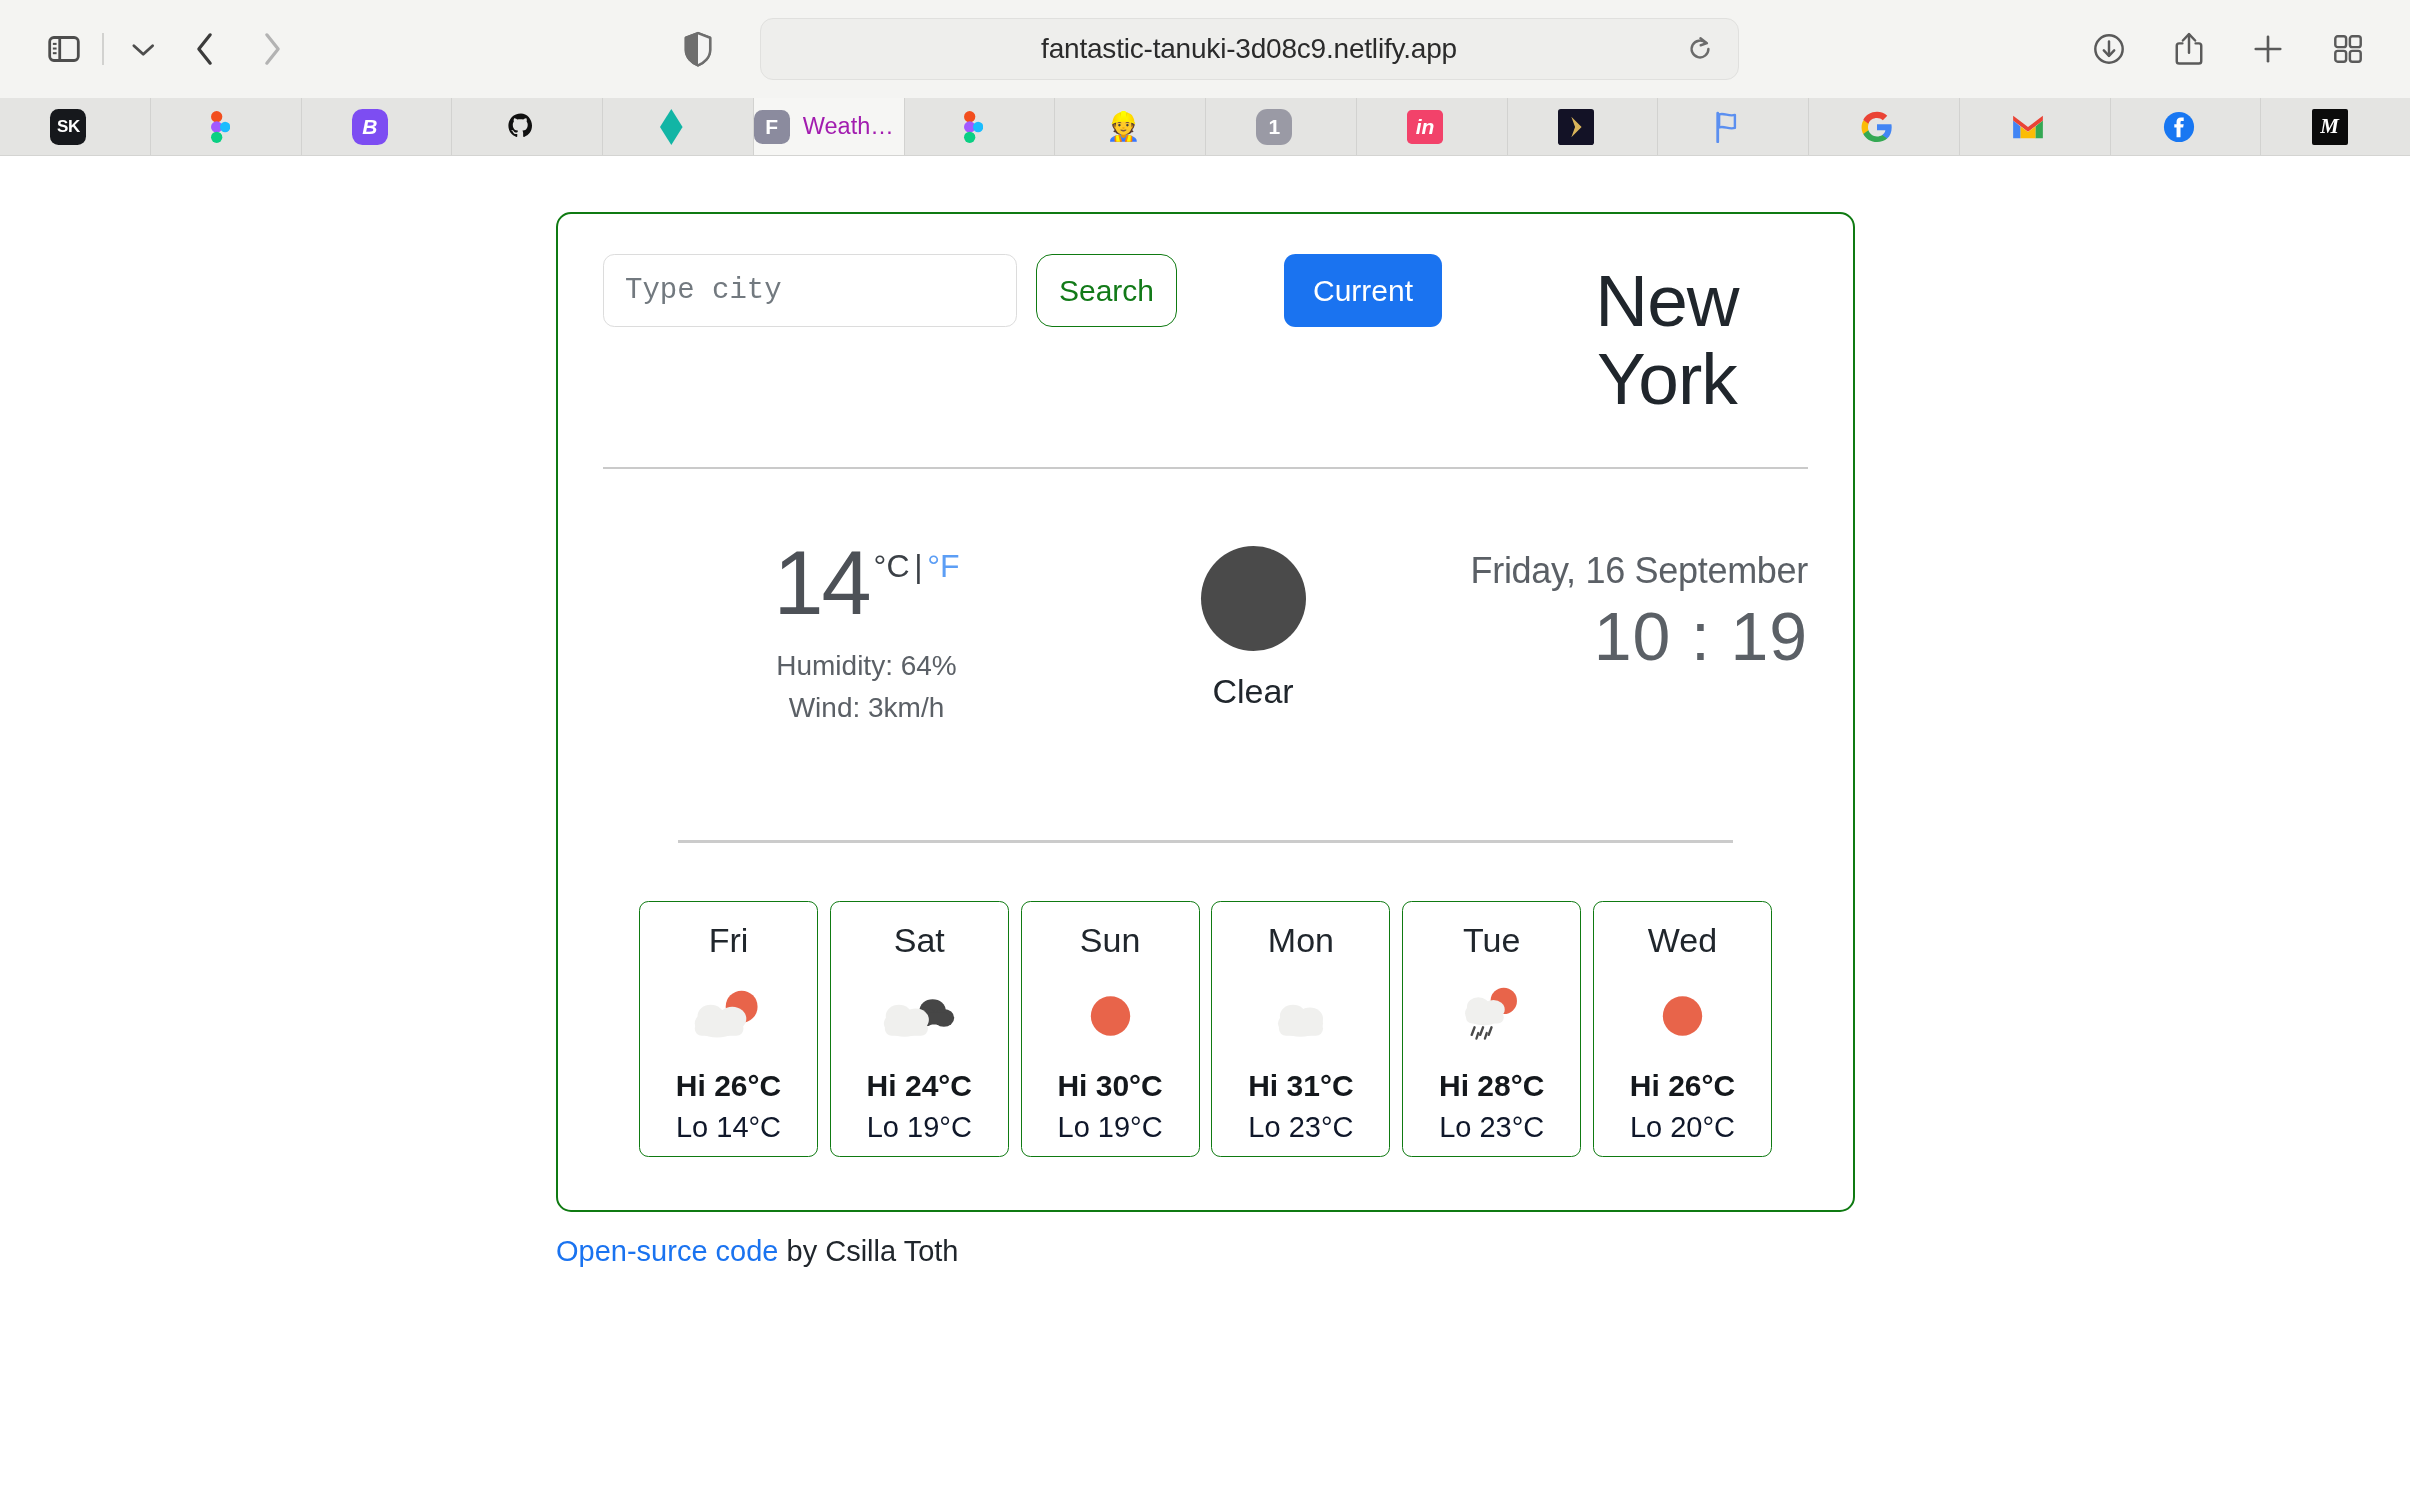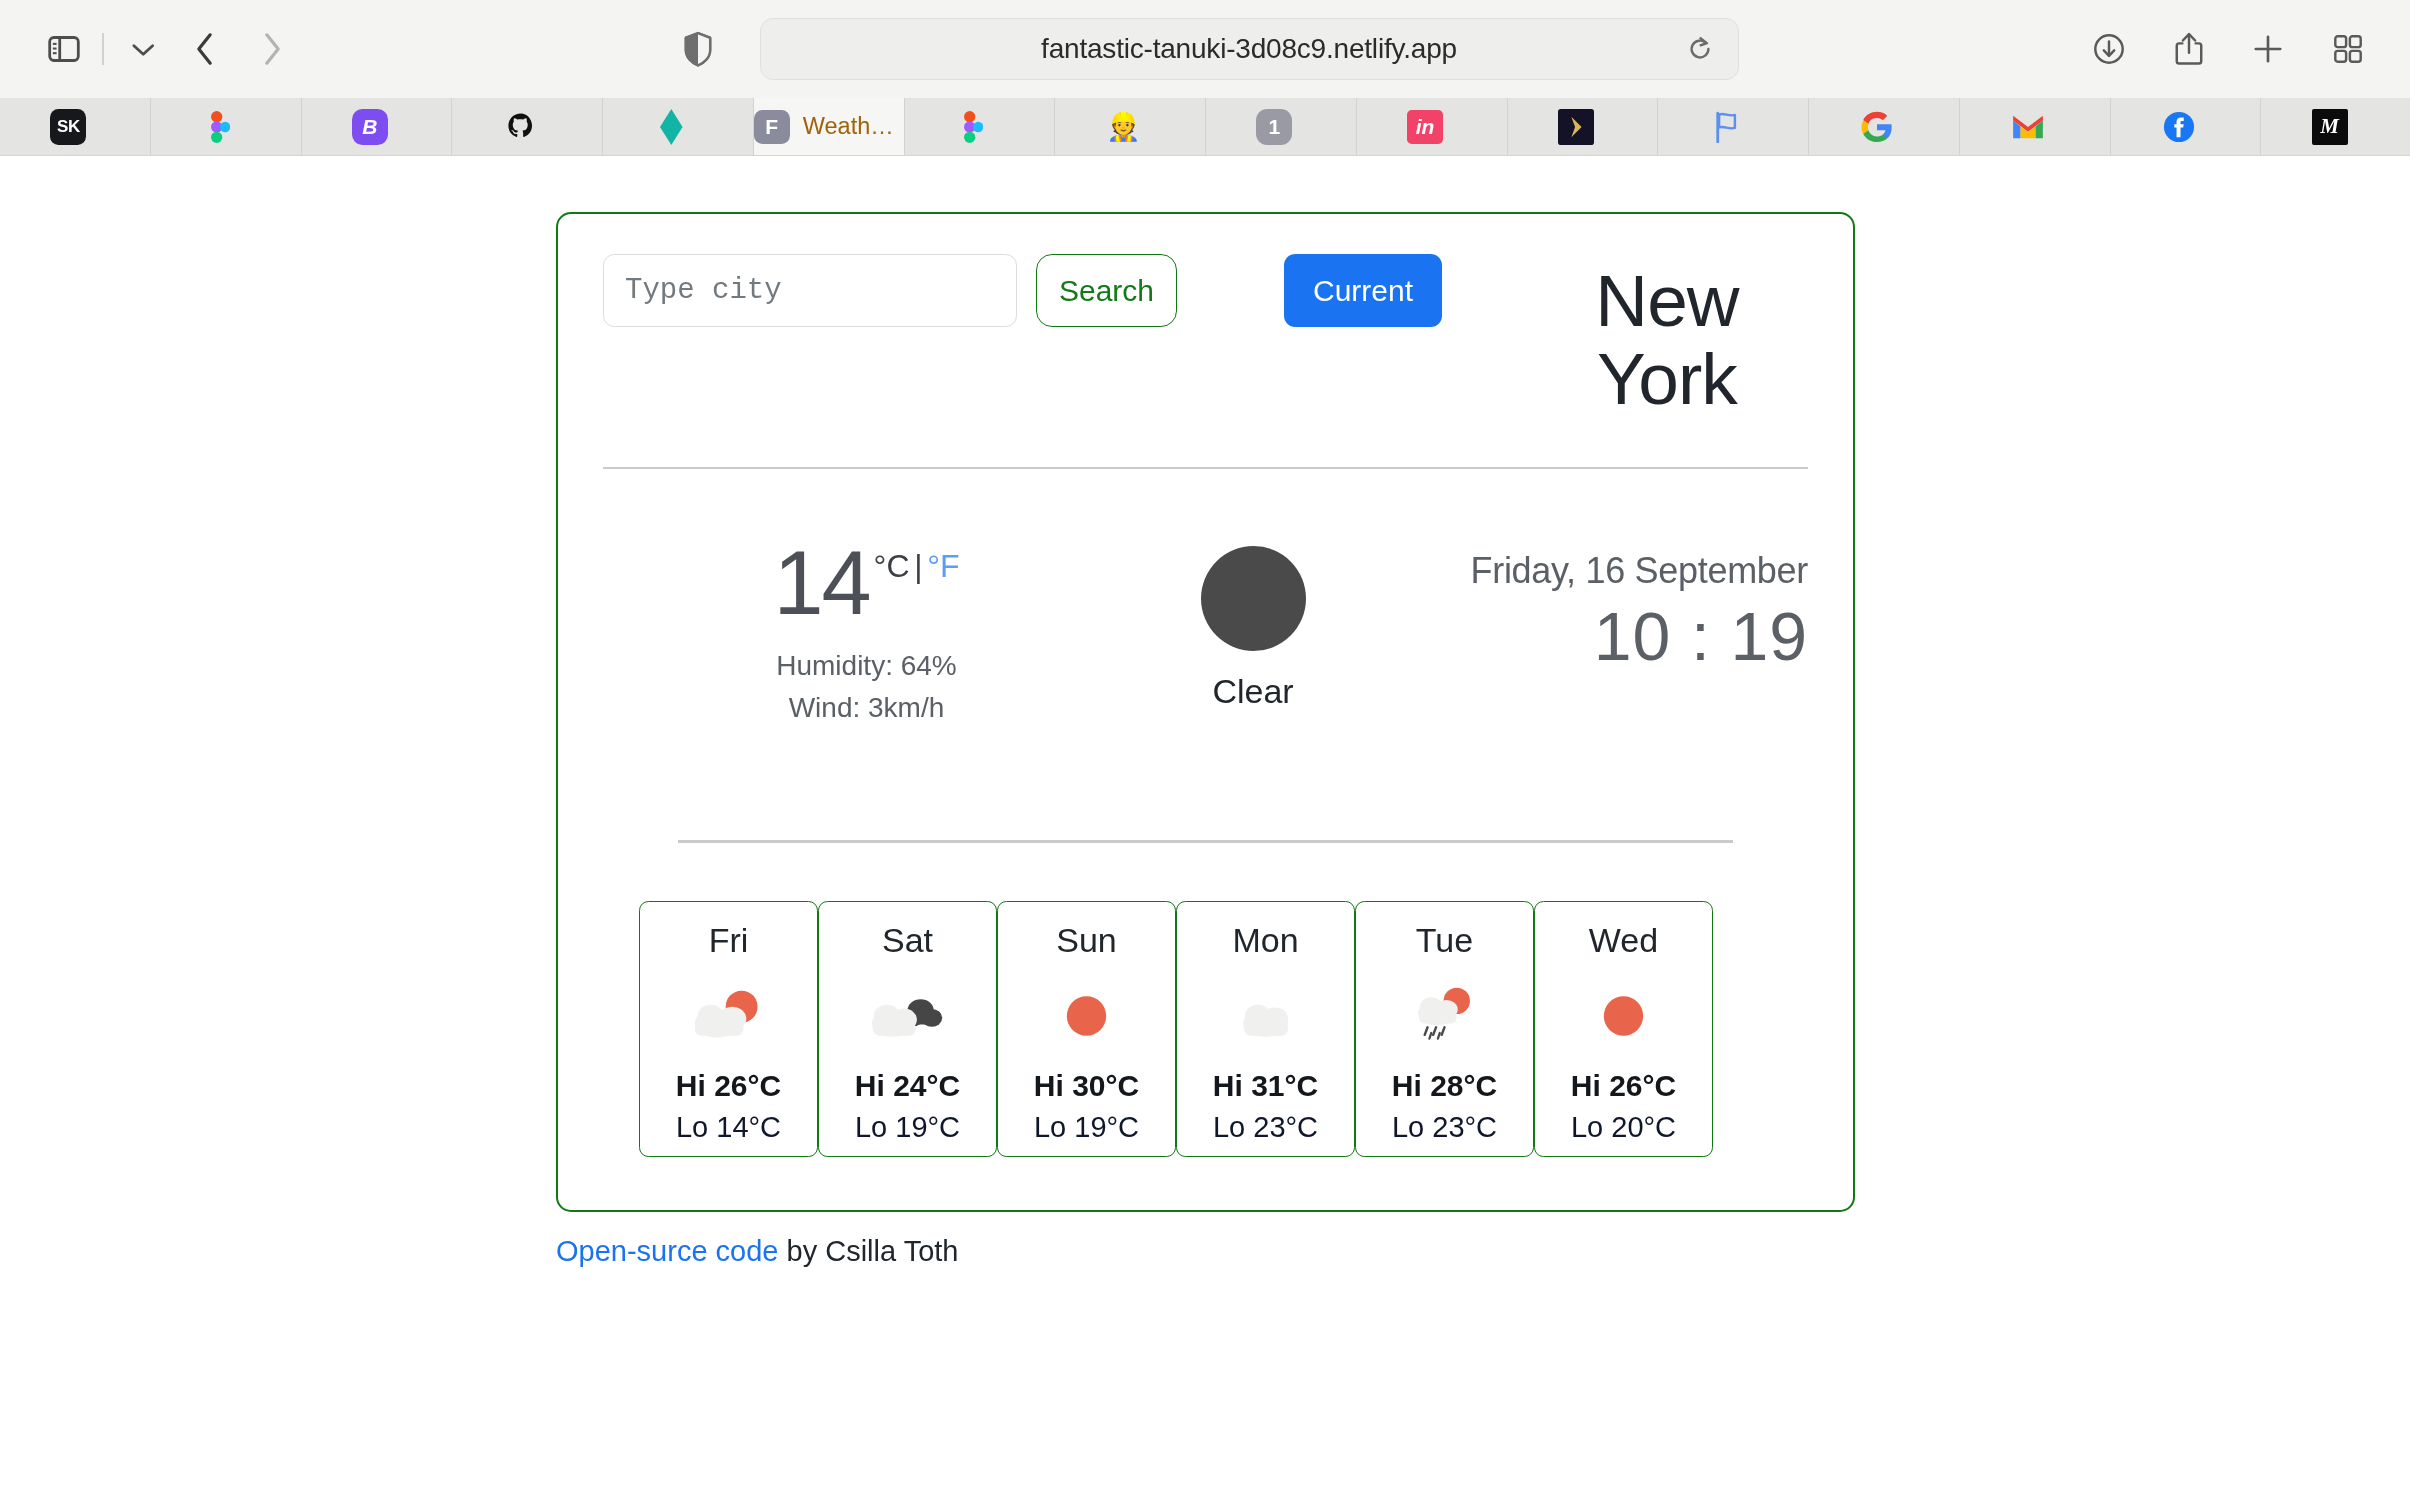--- a/index.html
+++ b/index.html
@@ -117,21 +117,21 @@
     border-right: 1.4px solid #d2d2d0;
     background: #e4e4e2;
     position: relative;
   }
   .tab:last-child { border-right: none; }
   .tab.active {
     background: #f6f6f4;
   }
   .tab-title {
     font-size: 23.5px;
-    color: #a16207;
+    color: #a21caf;
     white-space: nowrap;
     overflow: hidden;
     text-overflow: ellipsis;
   }
 
   .favicon {
     width: 36px; height: 36px;
     flex: 0 0 36px;
     display: flex;
     align-items: center;
@@ -338,20 +338,21 @@
 
   .divider-bottom {
     height: 2.8px;
     background: #cbcbcb;
     margin: 32px 75px 0 75px;
   }
 
   
   .forecast {
     display: flex;
+    justify-content: space-between;
     padding: 58px 36px 17px 36px;
   }
 
   .day-card {
     width: 179px;
     height: 256px;
     border: 1.9px solid #0f7a12;
     border-radius: 9.4px;
     background: #fff;
     display: flex;

